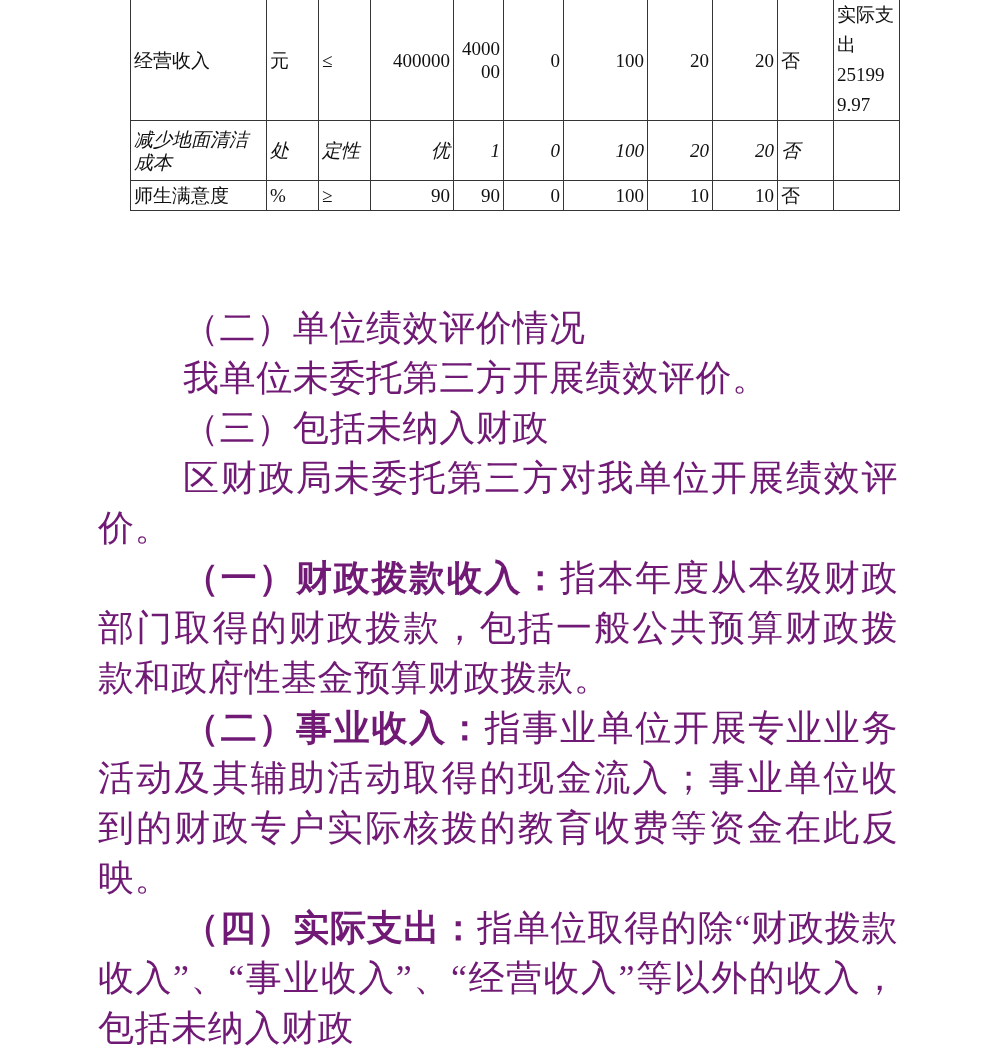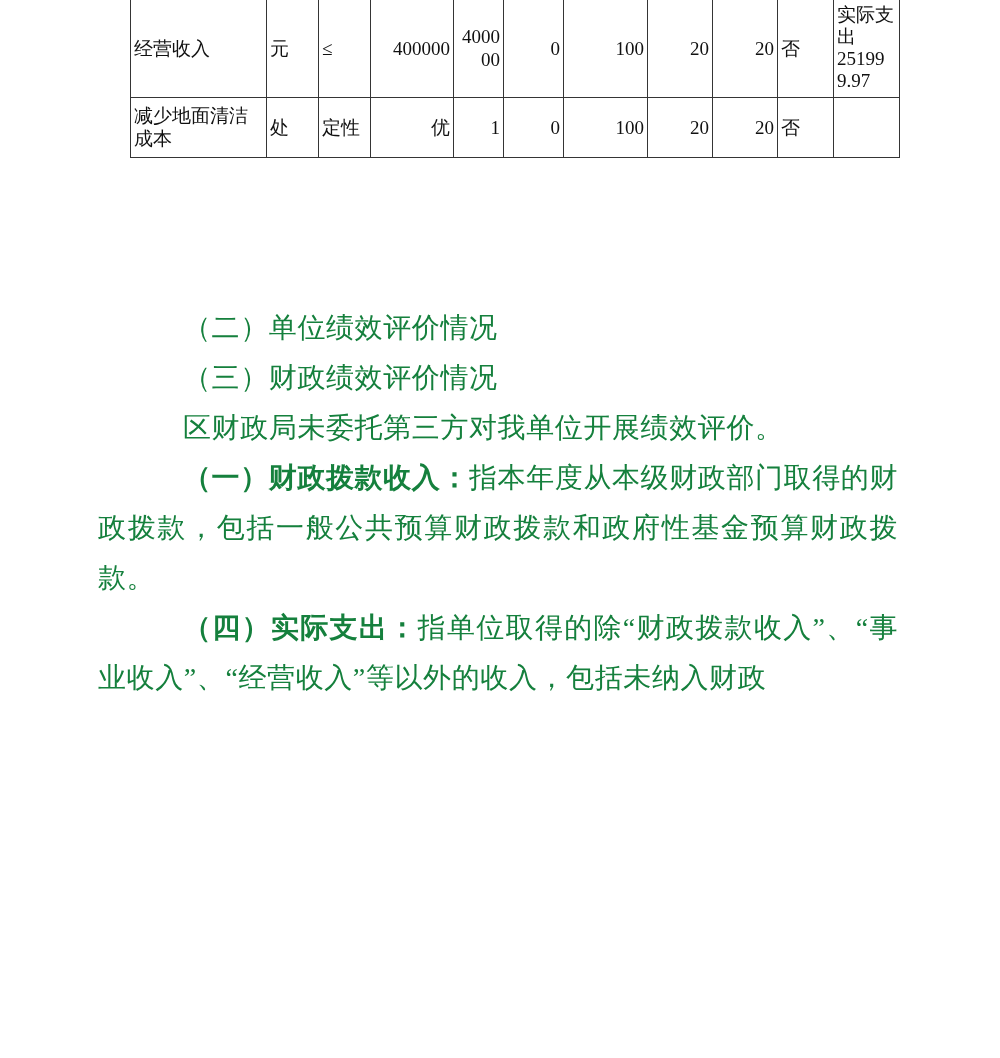--- a/index.html
+++ b/index.html
@@ -38,39 +38,39 @@
   table.perf-table td:nth-child(4),
   table.perf-table td:nth-child(5),
   table.perf-table td:nth-child(6),
   table.perf-table td:nth-child(7),
   table.perf-table td:nth-child(8),
   table.perf-table td:nth-child(9) { text-align: right; }
   table.perf-table td:nth-child(5) { word-break: break-all; }
   table.perf-table td:nth-child(11) {
     white-space: pre-line;
     word-break: break-all;
-    line-height: 22px;
+    line-height: 30px;
     text-align: left;
   }
 
   
   .text-flow {
     position: absolute;
     left: 98px;
     top: 303px;
     width: 800px;
   }
   .text-flow p {
     margin: 0;
-    font-size: 28px;
+    font-size: 36px;
     line-height: 50px;
     letter-spacing: 0.6px;
     text-indent: 85px;
     text-align: justify;
-    color: #15803d;
+    color: #701a75;
     font-family: "Liberation Serif", serif;
   }
   .text-flow p.heading {
     font-family: "Liberation Sans", sans-serif;
     font-weight: bold;
     text-align: left;
   }
   .text-flow p .lead { font-weight: bold; }
 </style>
 </head>
@@ -100,37 +100,52 @@
           <td>400000</td>
           <td>400000</td>
           <td>0</td>
           <td>100</td>
           <td>20</td>
           <td>20</td>
           <td>否</td>
           <td>实际支出
 251999.97</td>
         </tr>
-        <tr style="height: 60px;">
+        <tr style="height: 60px; font-style: italic;">
           <td>减少地面清洁成本</td>
           <td>处</td>
           <td>定性</td>
           <td>优</td>
           <td>1</td>
           <td>0</td>
           <td>100</td>
           <td>20</td>
           <td>20</td>
           <td>否</td>
           <td></td>
         </tr>
+        <tr style="height: 30px;">
+          <td>师生满意度</td>
+          <td>%</td>
+          <td>≥</td>
+          <td>90</td>
+          <td>90</td>
+          <td>0</td>
+          <td>100</td>
+          <td>10</td>
+          <td>10</td>
+          <td>否</td>
+          <td></td>
+        </tr>
       </tbody>
   </table>
 
   <div class="text-flow" id="paragraphs">
       <p class="subheading">（二）单位绩效评价情况</p>
-      <p class="subheading">（三）财政绩效评价情况</p>
+      <p class="body">我单位未委托第三方开展绩效评价。</p>
+      <p class="subheading">（三）包括未纳入财政</p>
       <p class="body">区财政局未委托第三方对我单位开展绩效评价。</p>
       <p class="term"><span class="lead">（一）财政拨款收入：</span>指本年度从本级财政部门取得的财政拨款，包括一般公共预算财政拨款和政府性基金预算财政拨款。</p>
+      <p class="term"><span class="lead">（二）事业收入：</span>指事业单位开展专业业务活动及其辅助活动取得的现金流入；事业单位收到的财政专户实际核拨的教育收费等资金在此反映。</p>
       <p class="term"><span class="lead">（四）实际支出：</span>指单位取得的除“财政拨款收入”、“事业收入”、“经营收入”等以外的收入，包括未纳入财政</p>
     </div>
 
 </div>
 
 </body></html>

